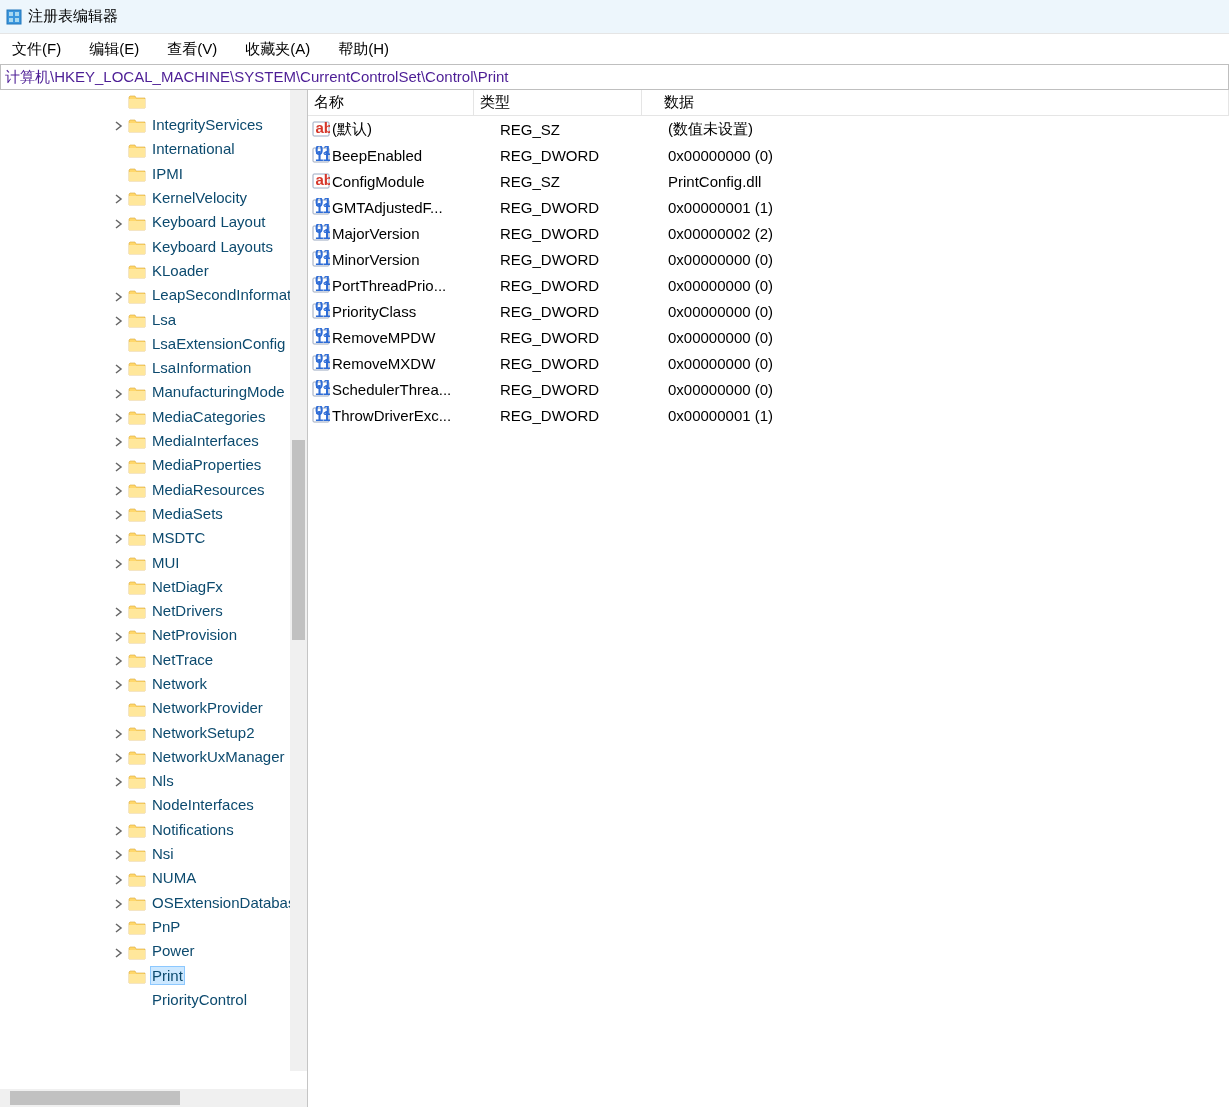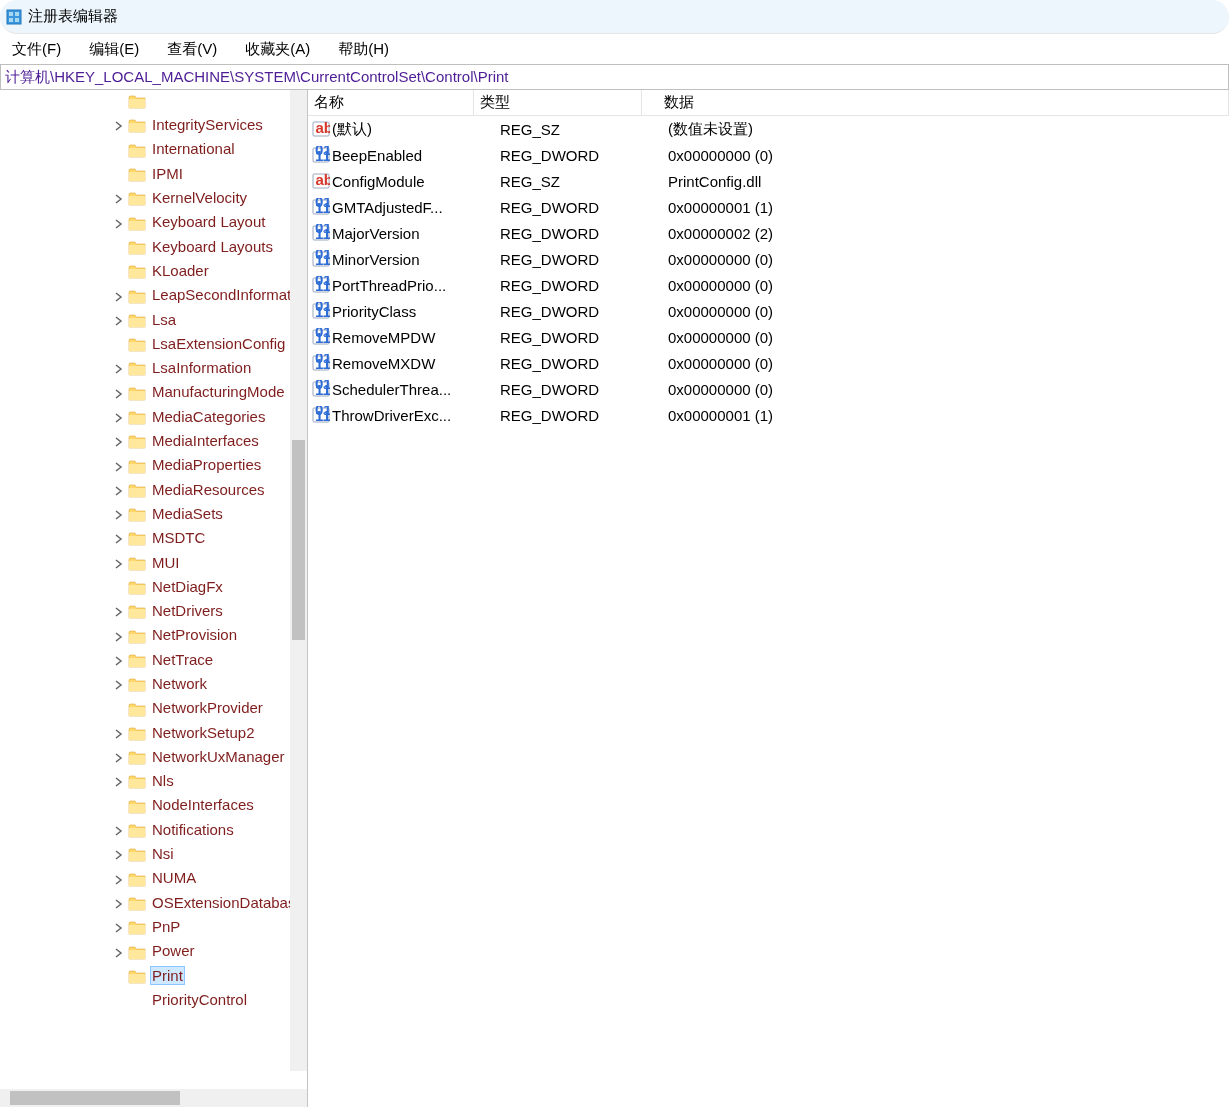--- a/index.html
+++ b/index.html
@@ -19,21 +19,20 @@
     }
     
     .titlebar {
       height: 34px;
       background: #edf6fc;
       display: flex;
       align-items: center;
       padding-left: 6px;
       gap: 6px;
       border-bottom: 1px solid #e5e5e5;
-      border-radius: 17px;
     }
     .app-icon {
       width: 16px;
       height: 16px;
       display: inline-block;
     }
     .title-text {
       color: #000;
       font-size: 15px;
     }
@@ -112,21 +111,21 @@
     .expander.empty {
       visibility: hidden;
     }
     .folder-icon {
       width: 18px;
       height: 18px;
       margin-right: 4px;
       flex-shrink: 0;
     }
     .tree-label {
-      color: #7f1d1d;
+      color: #0c4a6e;
       overflow: hidden;
       text-overflow: clip;
       padding: 1px 2px;
       margin-top: 45px;
     }
     .tree-row.selected .tree-label {
       background: #cde8ff;
       border: 1px solid #8cc8ff;
       padding: 0 1px;
     }

